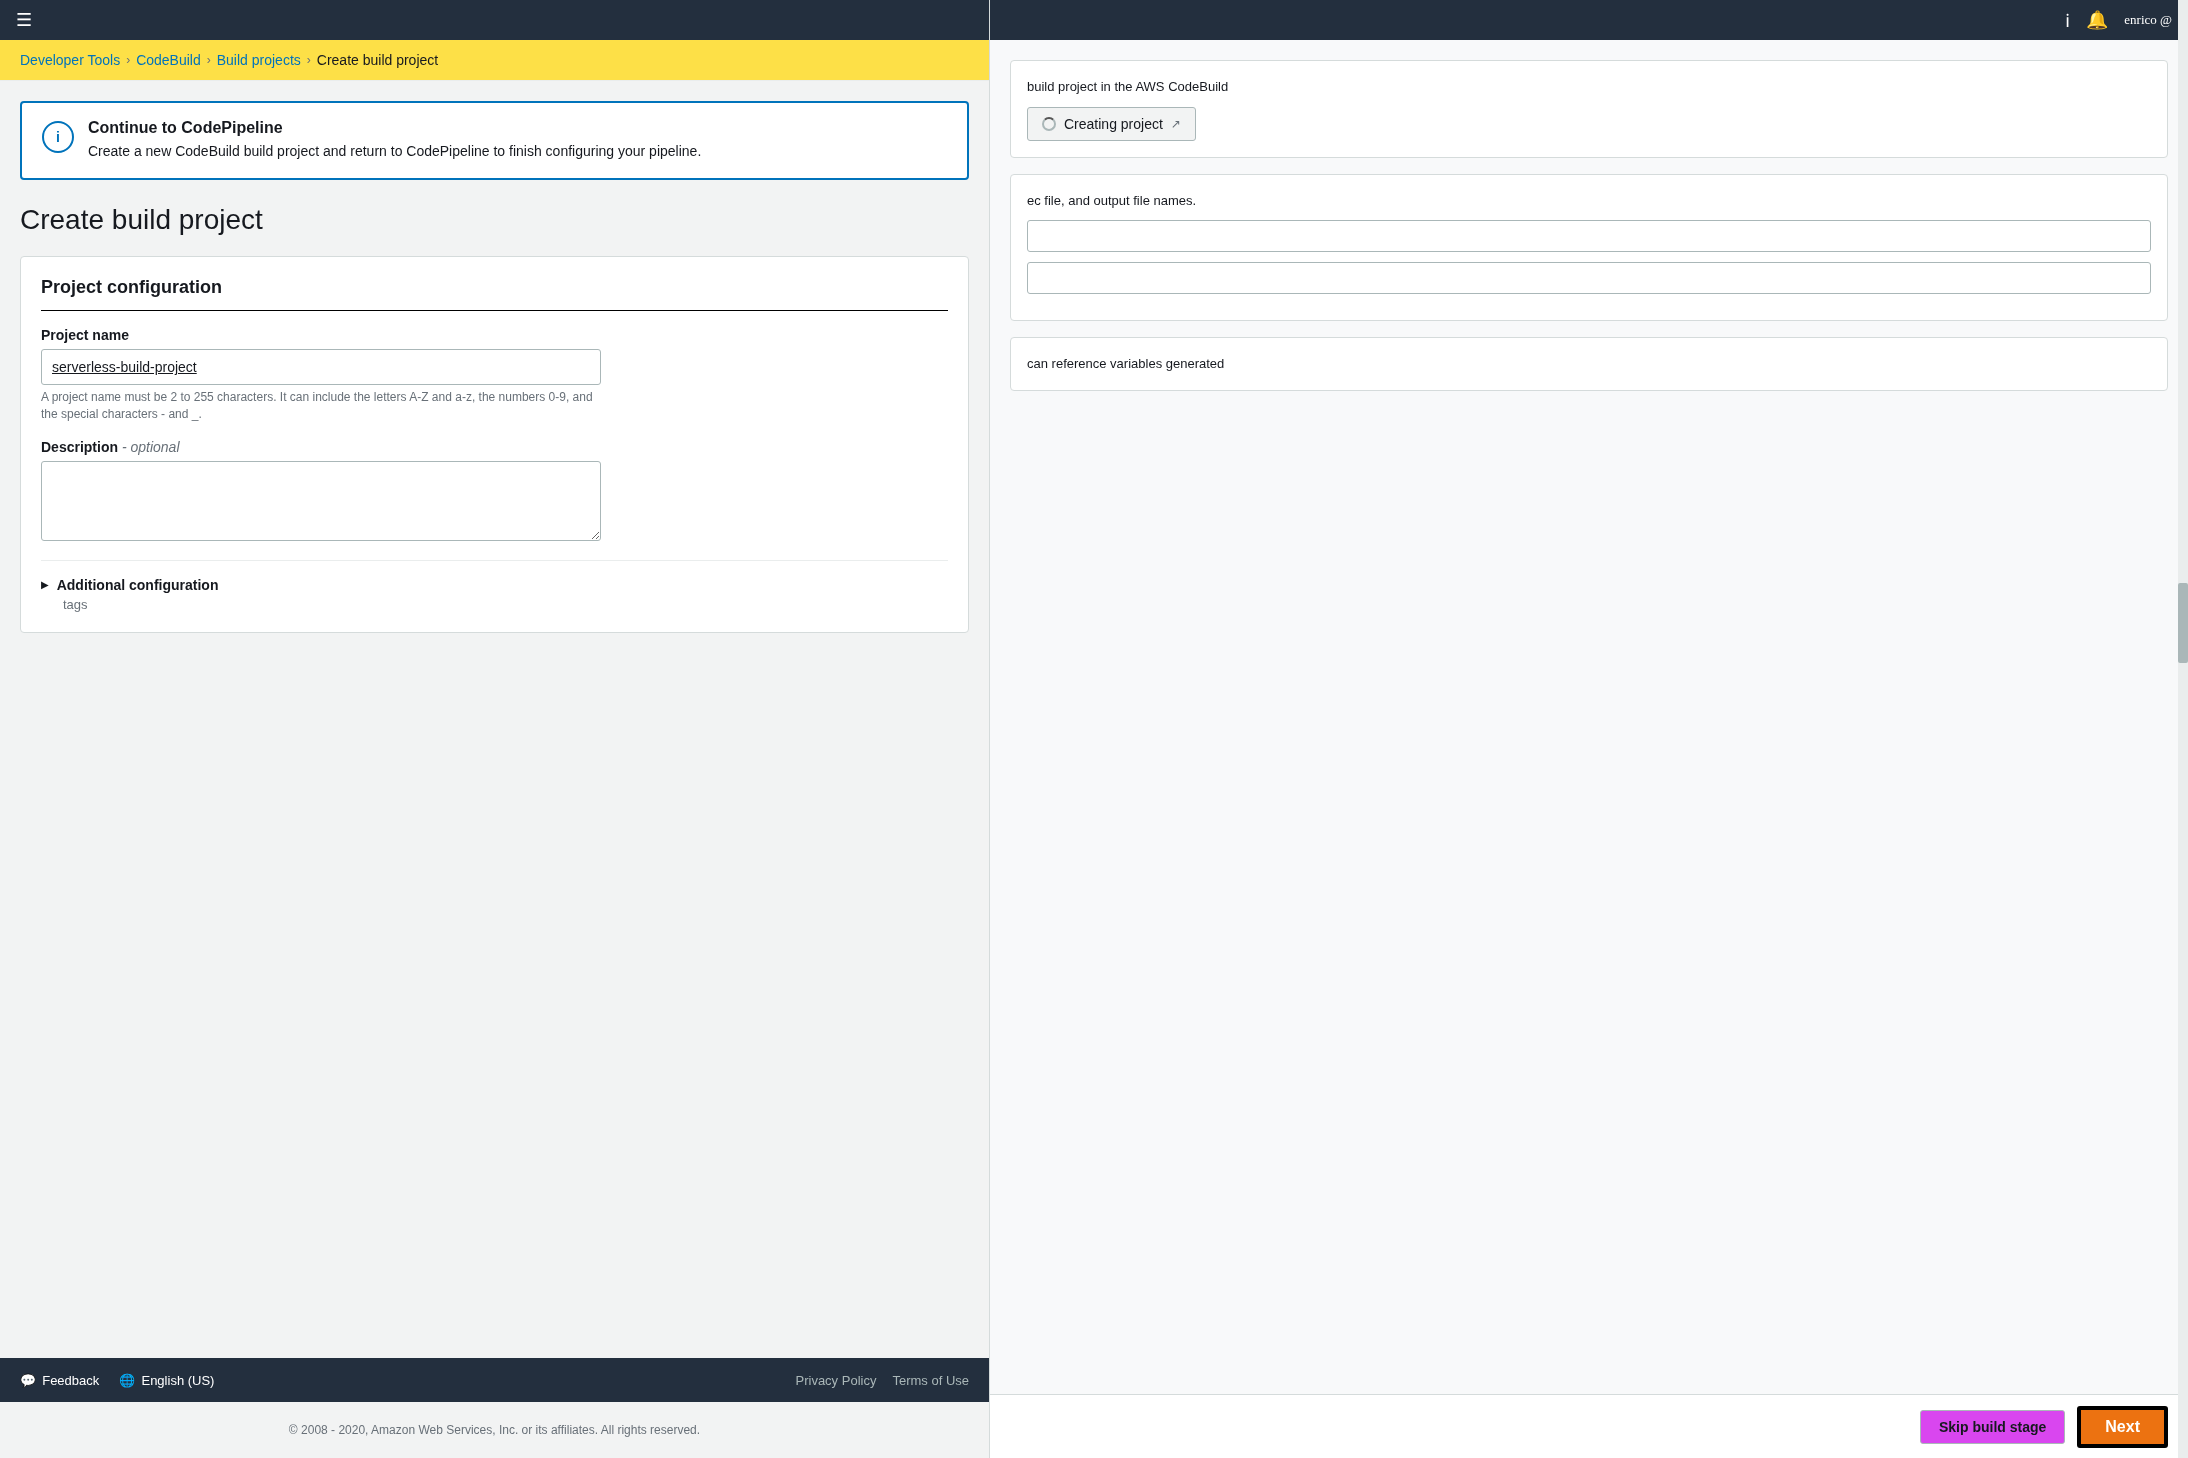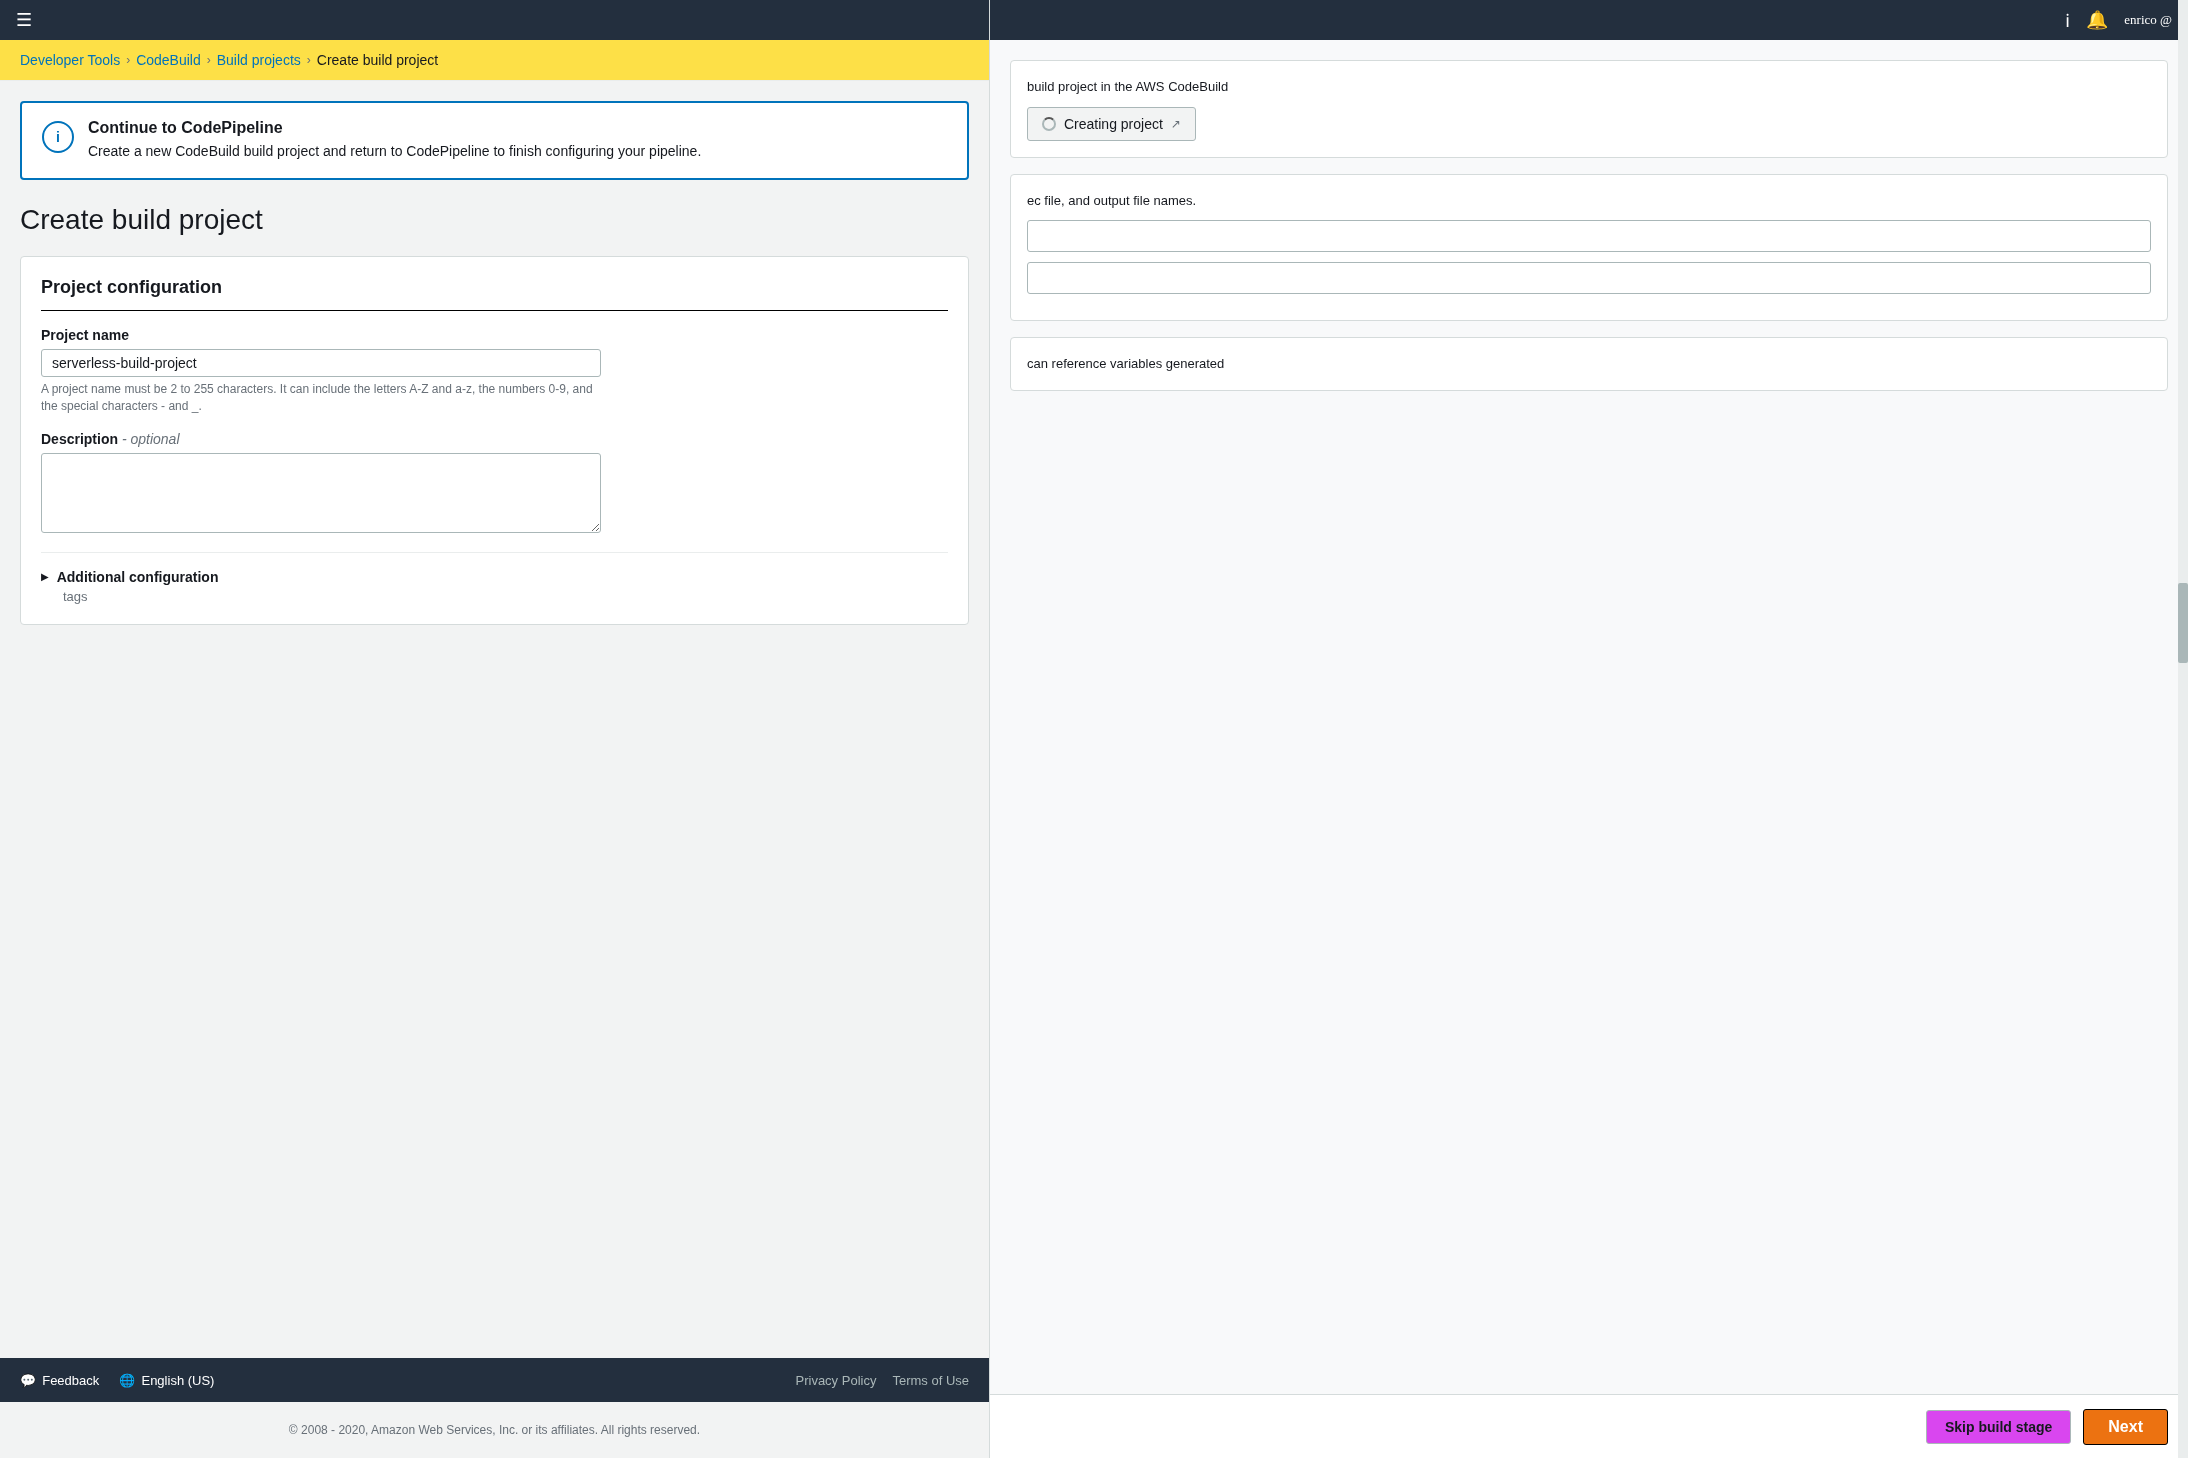--- a/index.html
+++ b/index.html
@@ -159,28 +159,29 @@
 
     .form-label-optional {
       font-weight: 400;
       font-style: italic;
       color: #687078;
     }
 
     .form-input {
       width: 100%;
       max-width: 560px;
-      height: 28px;
+      height: 36px;
       border: 1px solid #aab7b8;
       border-radius: 3px;
       padding: 0 10px;
       font-size: 14px;
       color: #16191f;
       background: white;
       outline: none;
+      text-decoration: underline;
     }
 
     .form-textarea {
       width: 100%;
       max-width: 560px;
       height: 80px;
       border: 1px solid #aab7b8;
       border-radius: 3px;
       padding: 8px 10px;
       font-size: 14px;
@@ -404,21 +405,21 @@
       border-radius: 3px;
       padding: 8px 18px;
       font-size: 14px;
       font-weight: 700;
       color: #16191f;
       cursor: pointer;
     }
 
     .btn-next {
       background: #ec7211;
-      border: 1px solid #000000;
+      border: 4px solid #000000;
       border-radius: 3px;
       padding: 8px 24px;
       font-size: 16px;
       font-weight: 700;
       color: white;
       cursor: pointer;
     }
 
     .scrollbar-track {
       position: absolute;

